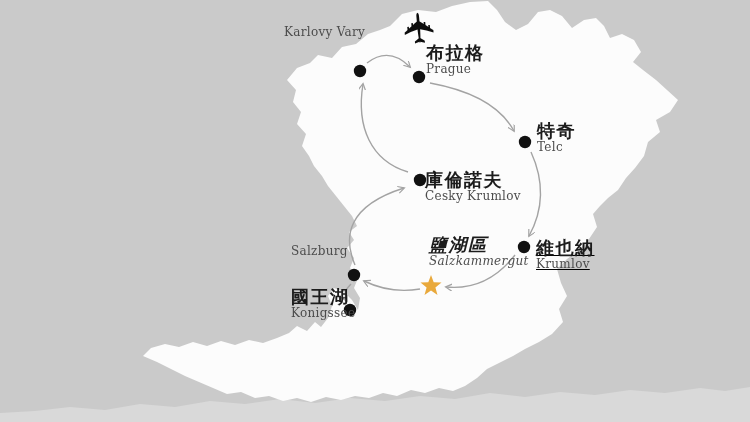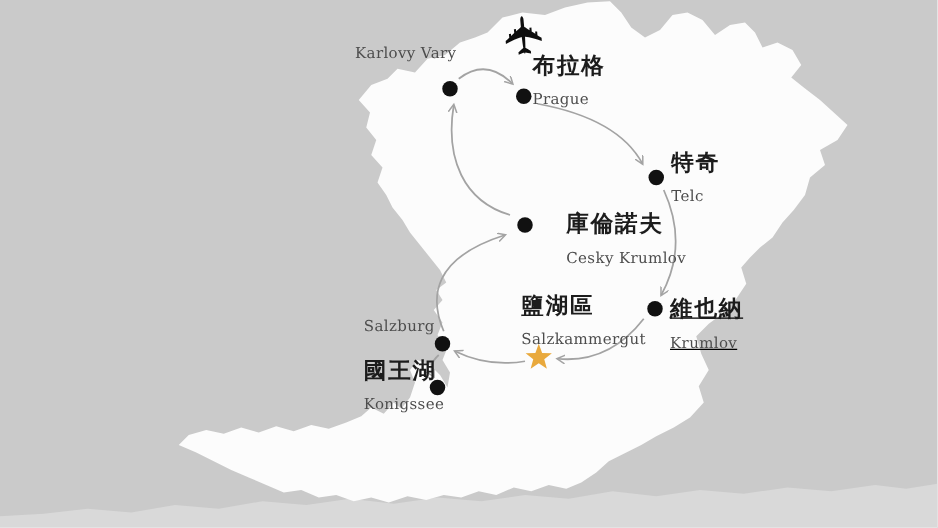--- a/index.html
+++ b/index.html
@@ -19,21 +19,21 @@
     white-space:nowrap;
   }
   .loc .zh{
     font-size:18px;
     font-weight:600;
     letter-spacing:1.5px;
     color:#1c1c1c;
   }
   .loc .en{
     font-size:12px;
-    margin-top:10px;
+    margin-top:0;
     letter-spacing:0.3px;
     color:#4c4c4c;
   }
   #plane{
     position:absolute;
     left:394px;top:2px;
     width:52px;height:52px;
     font-family:"DejaVu Sans","Liberation Sans",sans-serif;
     font-size:42px;
     color:#0d0d0d;
@@ -109,31 +109,31 @@
   <div class="loc" style="left:537px;top:122px;">
     <span class="zh">特奇</span>
     <span class="en">Telc</span>
   </div>
 
   <div class="loc" style="left:426px;top:44px;">
     <span class="zh">布拉格</span>
     <span class="en">Prague</span>
   </div>
 
-  <div class="loc" style="left:453px;top:171px;justify-content:space-between;">
+  <div class="loc" style="left:425px;top:171px;justify-content:space-between;">
     <span class="zh">庫倫諾夫</span>
     <span class="en">Cesky Krumlov</span>
   </div>
 
   <div class="loc" style="left:536px;top:239px;text-decoration:underline;">
     <span class="zh">維也納</span>
     <span class="en">Krumlov</span>
   </div>
 
-  <div class="loc" style="left:417px;top:236px;">
+  <div class="loc" style="left:429px;top:236px;font-style:italic;">
     <span class="zh">鹽湖區</span>
     <span class="en">Salzkammergut</span>
   </div>
 
   <div class="loc" style="left:291px;top:245px;">
     <span class="en">Salzburg</span>
   </div>
 
   <div class="loc" style="left:291px;top:288px;">
     <span class="zh">國王湖</span>

